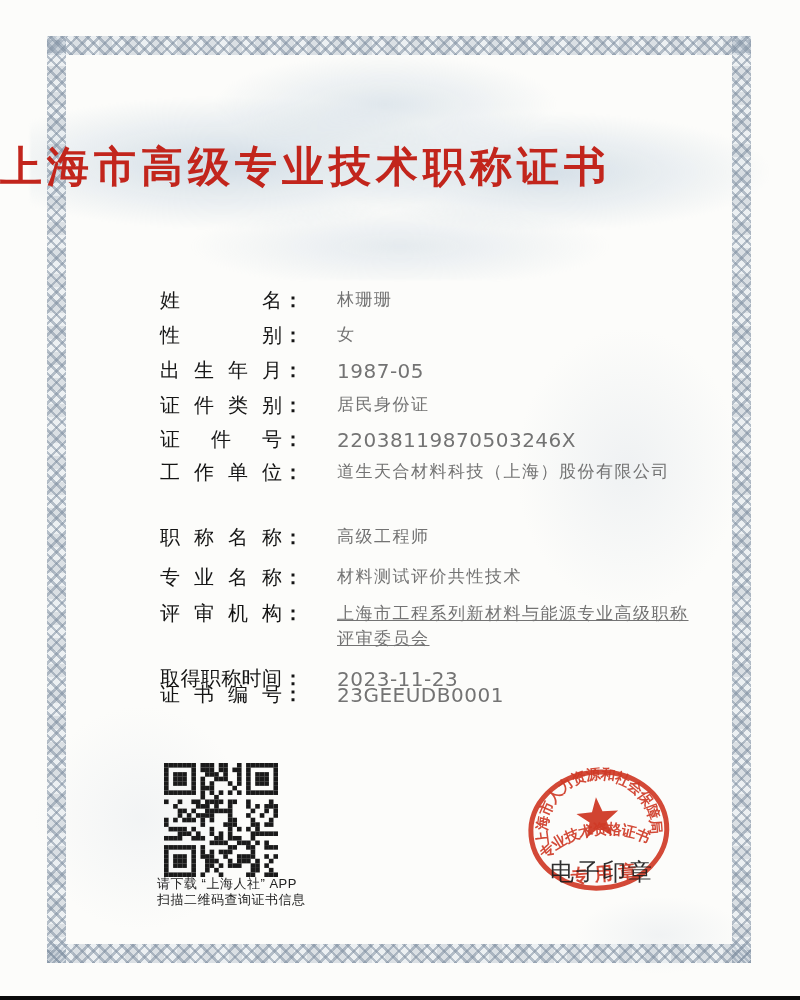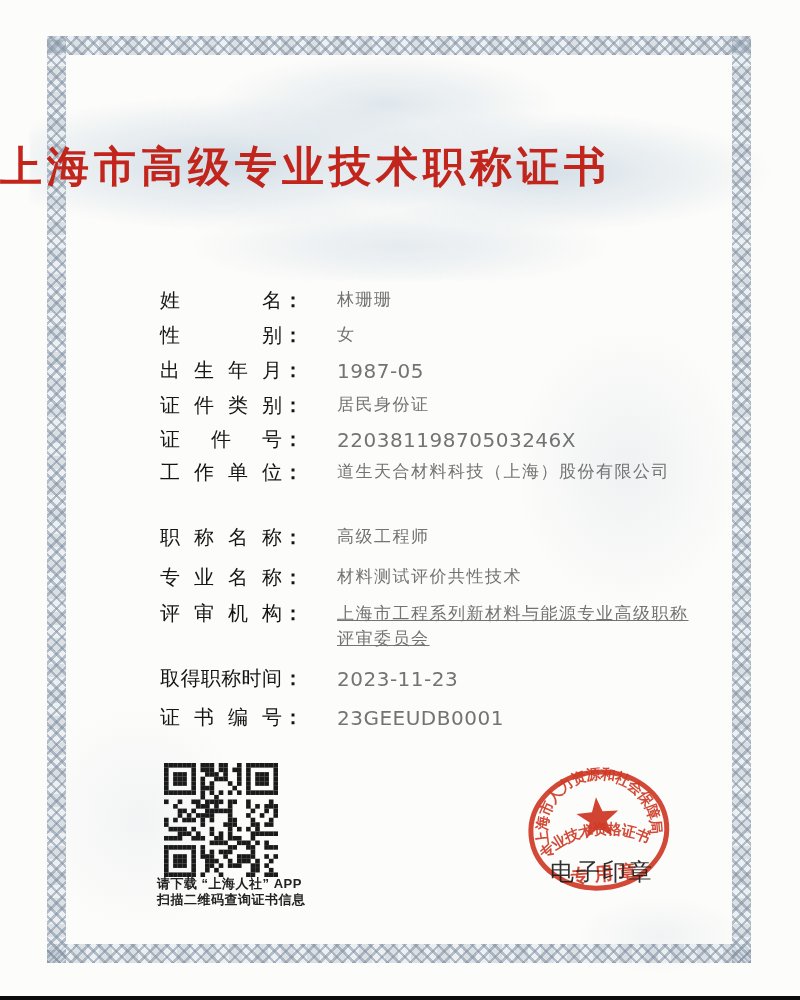--- a/index.html
+++ b/index.html
@@ -47,25 +47,25 @@
     text-align:justify;text-align-last:justify;line-height:24px;
     font-family:"Liberation Sans",sans-serif;}
   .fcolon{font-weight:bold;font-size:20px;color:#151515;line-height:24px;margin-left:1px;}
   .fvalue{margin-left:34px;line-height:24px;color:#737373;}
   .fvalue.cjk{font-size:17px;letter-spacing:1.5px;font-family:"Liberation Serif",serif;}
   .fvalue.num{font-size:20px;letter-spacing:.5px;font-family:"DejaVu Sans",sans-serif;padding-top:1px;}
   .fvalue.wrap{width:352px;line-height:25px;text-decoration:underline;}
 
   .r0{top:288px}.r1{top:323px}.r2{top:358px}.r3{top:393px}.r4{top:427px}.r5{top:460px}
   .t0{top:525px}.t1{top:565px}.t2{top:601px}
-  .f0{top:666px}.f1{top:705px}
+  .f0{top:666px}.f1{top:682px}
 
   .qr{position:absolute;left:164px;top:763px;width:114px;height:114px;}
   .qr svg{display:block;width:114px;height:114px;}
-  .qr-caption{position:absolute;left:157px;top:876px;font-size:13px;font-weight:bold;
+  .qr-caption{position:absolute;left:157px;top:876px;font-size:13px;font-weight:normal;
     color:#222;line-height:16px;letter-spacing:.5px;font-family:"Liberation Sans",sans-serif;}
 
   .seal{position:absolute;left:524px;top:766px;width:150px;height:132px;transform:rotate(-5deg);}
   .eseal{position:absolute;left:550px;top:856px;font-size:24px;font-weight:normal;color:#1d1d1d;
     letter-spacing:2px;font-family:"Liberation Sans",sans-serif;opacity:.92;}
 
   .bottom-bar{position:absolute;left:0;top:996px;width:800px;height:4px;background:#0b0b0b;}
 </style>
 </head>
 <body>

